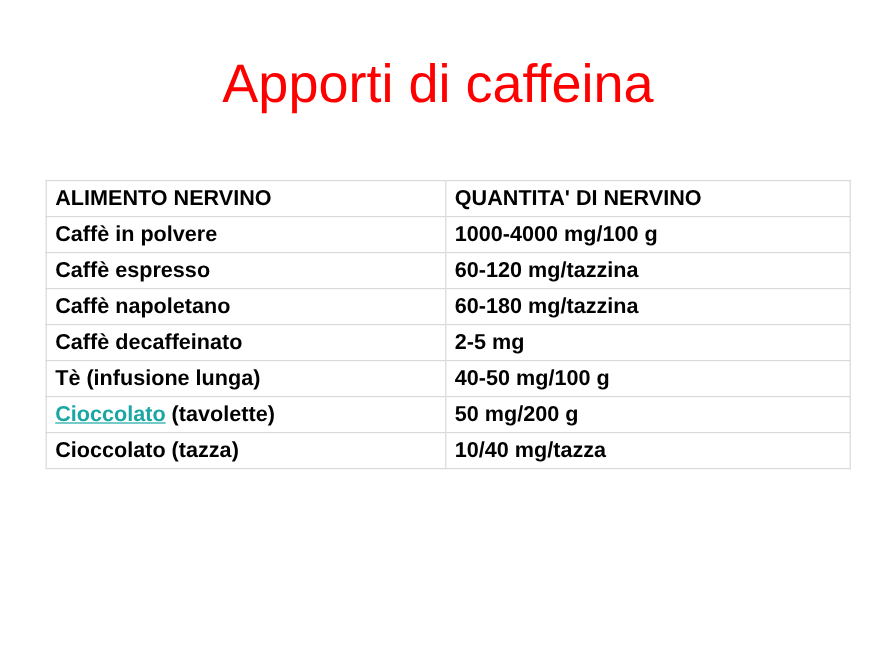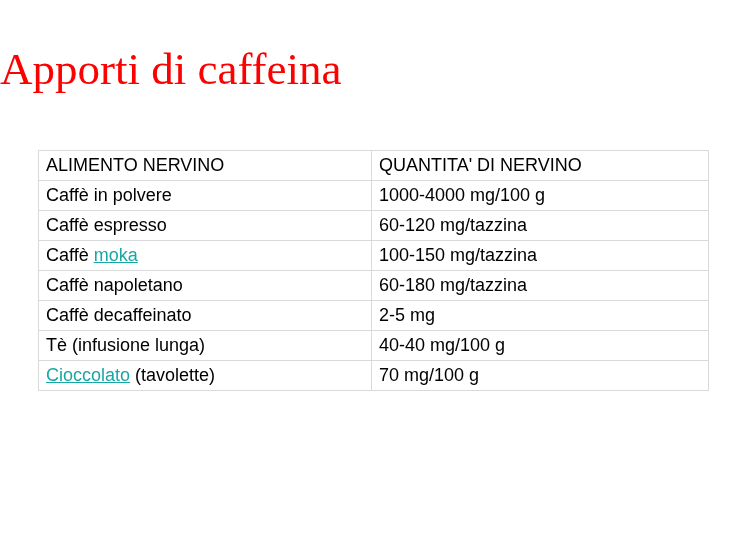--- a/index.html
+++ b/index.html
@@ -13,46 +13,46 @@
   body{
     width:746px;height:560px;
     background:#ffffff;
     font-family:"Liberation Sans", sans-serif;
     color:var(--text-color);
     position:relative;
     overflow:hidden;
   }
   .slide-title{
     margin:44px 16px 0 0;
+    text-align:center;
     color:var(--title-color);
     font-size:45px;
     font-weight:400;
     line-height:1.15;
     letter-spacing:0;
-    font-family:Liberation Serif, serif;
   }
   table.caffeine{
     position:absolute;
     left:38px;top:150px;
     width:670px;
     border-collapse:collapse;
     table-layout:fixed;
   }
   .caffeine th,.caffeine td{
     border:1px solid var(--border-color);
     font-size:18px;
     text-align:left;
     vertical-align:middle;
     padding:4px 7px;
     height:30px;
     white-space:nowrap;
     overflow:hidden;
   }
-  .caffeine th{font-weight:400;}
-  .caffeine td{font-weight:400;}
+  .caffeine th{font-weight:700;}
+  .caffeine td{font-weight:700;}
   .caffeine col.c1{width:333px;}
   .caffeine col.c2{width:337px;}
   .caffeine a{
     color:var(--link-color);
     text-decoration:underline;
     cursor:pointer;
   }
 </style>
 </head>
 <body>
@@ -74,34 +74,34 @@
     <tbody id="table-body">
         <tr>
           <td>Caffè in polvere</td>
           <td>1000-4000 mg/100 g</td>
         </tr>
         <tr>
           <td>Caffè espresso</td>
           <td>60-120 mg/tazzina</td>
         </tr>
         <tr>
-          <td>Caffè <a href="#">moka</a></td>
-          <td>100-150 mg/tazzina</td>
-        </tr>
-        <tr>
           <td>Caffè napoletano</td>
           <td>60-180 mg/tazzina</td>
         </tr>
         <tr>
           <td>Caffè decaffeinato</td>
           <td>2-5 mg</td>
         </tr>
         <tr>
           <td>Tè (infusione lunga)</td>
-          <td>40-40 mg/100 g</td>
+          <td>40-50 mg/100 g</td>
         </tr>
         <tr>
           <td><a href="#">Cioccolato</a> (tavolette)</td>
-          <td>70 mg/100 g</td>
+          <td>50 mg/200 g</td>
+        </tr>
+        <tr>
+          <td>Cioccolato (tazza)</td>
+          <td>10/40 mg/tazza</td>
         </tr>
       </tbody>
   </table>
 </main>
 
 </body></html>

